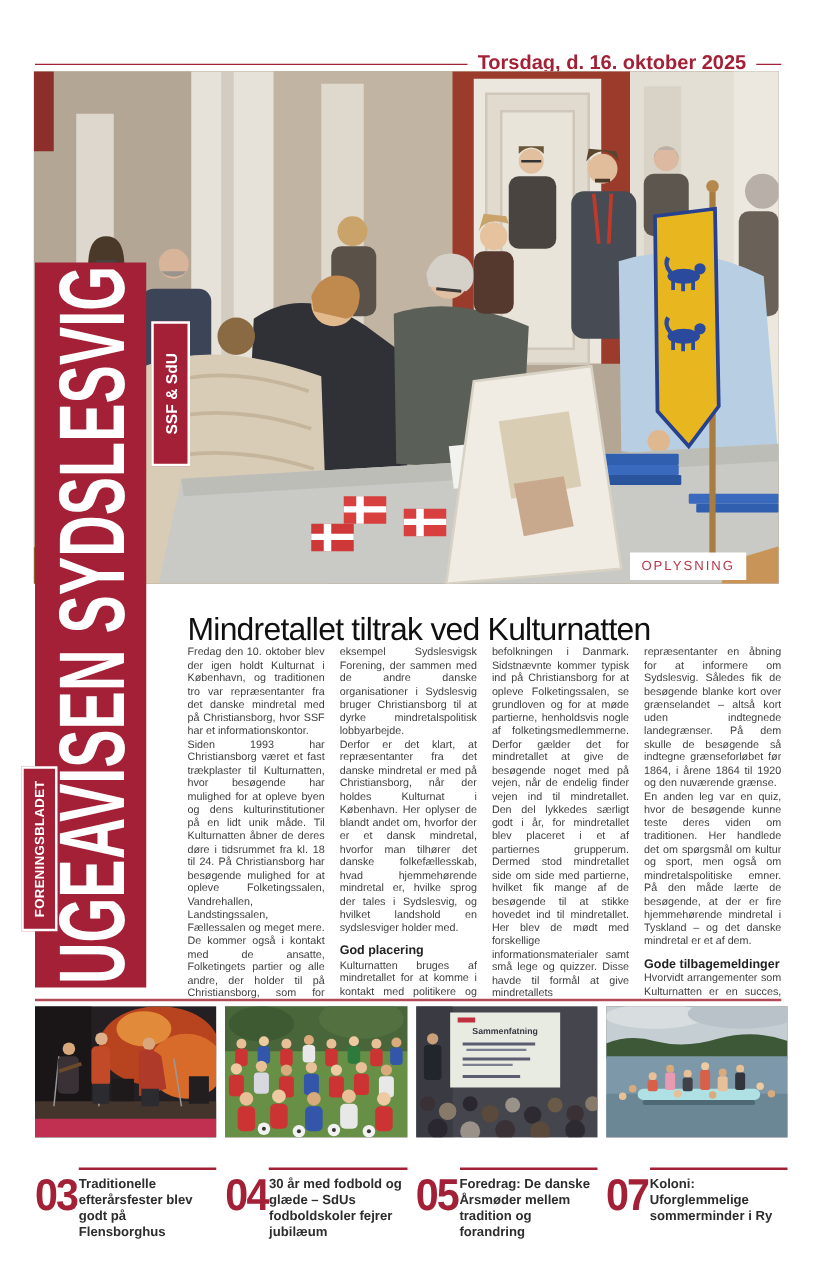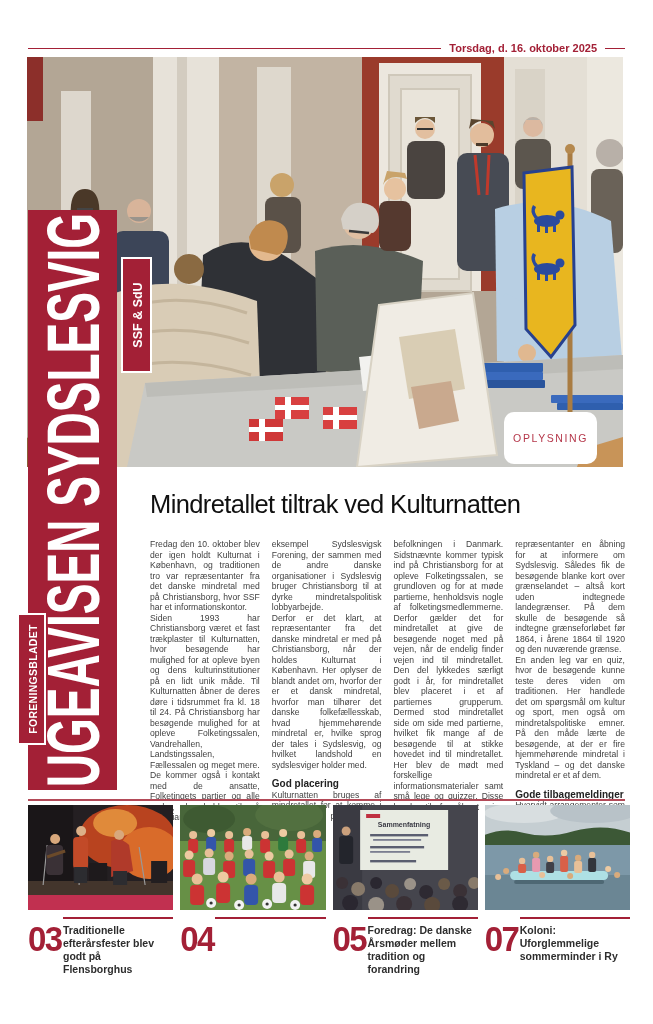--- a/index.html
+++ b/index.html
@@ -4,27 +4,27 @@
 <style>
   html,body{margin:0;padding:0;background:#ffffff;}
   .page{
     position:relative;width:653px;height:1024px;margin:0 auto;background:#fff;
     font-family:"Liberation Sans", sans-serif;overflow:hidden;
   }
   
   .dateline{position:absolute;left:28px;right:28px;top:42px;display:flex;align-items:center;gap:8px;}
   .dateline .rule{height:0;border-top:1.5px solid #a32036;flex:1;}
   .dateline .rule-end{height:0;border-top:1.5px solid #a32036;width:20px;}
-  .dateline .date{color:#a32036;font-weight:700;font-size:11px;white-space:nowrap;}
+  .dateline .date{color:#a32036;font-weight:700;font-size:16px;white-space:nowrap;}
   
   .photo{position:absolute;left:27px;top:57px;width:596px;height:410px;overflow:hidden;background:#b7aa99;}
   .photo svg{display:block;}
   .photo-tag{
     position:absolute;right:26px;bottom:3px;background:#fff;color:#b5374a;
-    font-size:10.5px;font-weight:400;letter-spacing:1.6px;padding:21px 9px;line-height:1;border-radius:10px;
+    font-size:10.5px;font-weight:400;letter-spacing:1.6px;padding:6px 9px;line-height:1;
   }
   
   .masthead{position:absolute;left:28px;top:210px;width:89px;height:580px;background:#a32036;}
   .masthead-title{
     position:absolute;left:50%;top:50%;width:580px;height:89px;
     transform:translate(-50%,-50%) rotate(-90deg);
     display:flex;align-items:center;justify-content:center;
   }
   .masthead-title span{
     color:#fff;font-weight:700;font-size:46px;letter-spacing:0px;white-space:nowrap;
@@ -38,30 +38,30 @@
   .badge-forening .badge-inner{width:128px;height:25px;transform:translate(-50%,-50%) rotate(-90deg);font-size:10.5px;letter-spacing:.3px;}
   
   .headline{
     position:absolute;left:150px;top:473px;width:476px;
     font-size:25.5px;font-weight:400;color:#101010;letter-spacing:-0.6px;white-space:nowrap;
   }
   .article{
     position:absolute;left:150px;top:516px;width:475px;height:292px;
     column-count:4;column-gap:12px;column-fill:auto;
     font-size:8.6px;line-height:10.5px;color:#3f3f3f;text-align:justify;
-    hyphens:auto;-webkit-hyphens:auto;word-break:normal;overflow:hidden;margin-top:23px;
+    hyphens:auto;-webkit-hyphens:auto;word-break:normal;overflow:hidden;
   }
   .article p{margin:0;}
   .article h3{margin:9px 0 0 0;font-size:10px;line-height:10.5px;color:#222;break-after:avoid;}
   .article-rule{position:absolute;left:28px;top:799px;width:597px;height:2px;background:#b34a58;}
   
   .teasers{position:absolute;left:28px;top:805px;width:602px;display:grid;grid-template-columns:repeat(4,1fr);column-gap:7px;}
   .thumb{height:105px;overflow:hidden;background:#888;}
   .thumb svg{display:block;width:100%;height:105px;}
-  .teaser-body{margin-top:7px;}
+  .teaser-body{margin-top:24px;}
   .teaser-rule{height:2px;background:#a32036;margin-left:35px;margin-bottom:5px;}
   .teaser-row{display:flex;}
   .teaser-num{
     width:35px;flex:0 0 35px;color:#a32036;font-weight:700;font-size:33px;line-height:28px;letter-spacing:-1.5px;
     transform:scaleY(1.08);transform-origin:top left;
   }
   .teaser-text{font-size:10.5px;line-height:13px;font-weight:700;color:#2d2d2d;padding-right:2px;}
 </style>
 </head>
 <body>
@@ -317,20 +317,21 @@
           <circle cx="88" cy="99" r="5" fill="#f2f2f2"></circle>
             <circle cx="88" cy="99" r="1.6" fill="#333"></circle>
           <circle cx="116" cy="100" r="5" fill="#f2f2f2"></circle>
             <circle cx="116" cy="100" r="1.6" fill="#333"></circle>
         </svg>
       </div>
       <div class="teaser-body">
         <div class="teaser-rule"></div>
         <div class="teaser-row">
           <div class="teaser-num">04</div>
+          <div class="teaser-text">30 år med fodbold og glæde – SdUs fodboldskoler fejrer jubilæum</div>
         </div>
       </div>
     </div>
 
     <div>
       <div class="thumb">
         <svg viewBox="0 0 147 105" preserveAspectRatio="xMidYMid slice">
           <rect width="147" height="105" fill="#45454d"></rect>
           <rect x="0" y="0" width="30" height="105" fill="#3a3a42"></rect>
           <rect x="28" y="5" width="88" height="60" fill="#e8ebe2"></rect>

